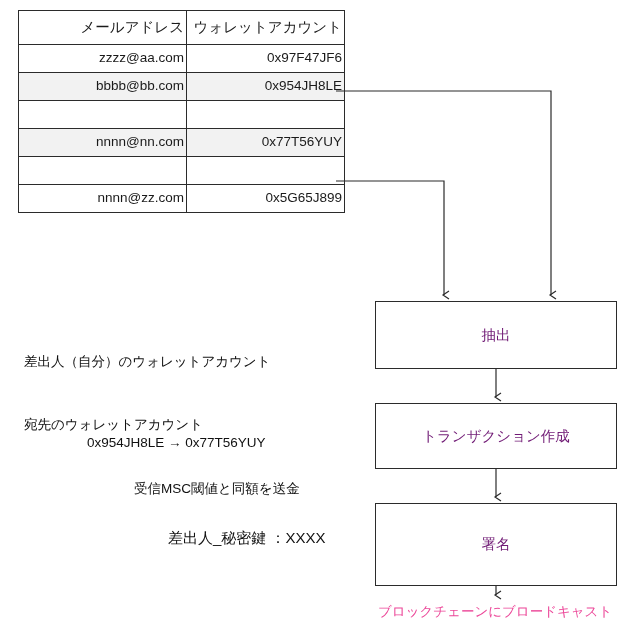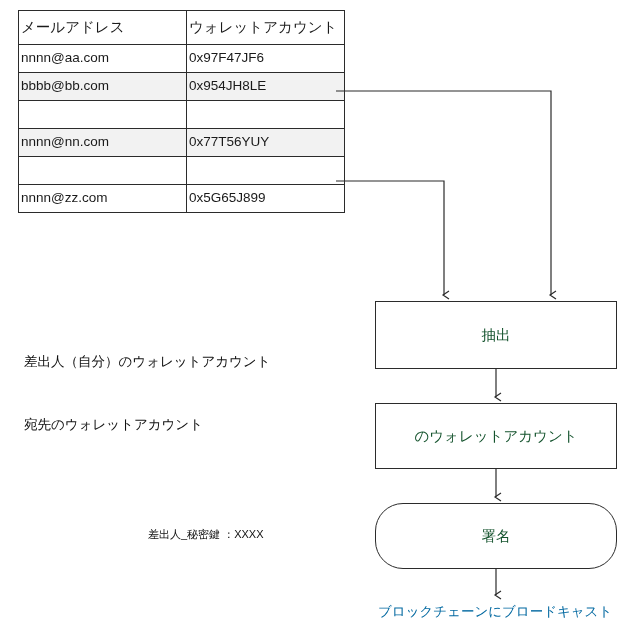--- a/index.html
+++ b/index.html
@@ -23,21 +23,21 @@
     top: 10px;
     width: 318px;
     border-collapse: collapse;
     table-layout: fixed;
     background: #ffffff;
   }
   .lookup-table td, .lookup-table th {
     border: 1px solid #2b2b2b;
     height: 27px;
     padding: 0 2px;
-    text-align: left;
+    text-align: right;
     vertical-align: middle;
     font-weight: normal;
     font-size: 13.5px;
     color: #1a1a1a;
     line-height: 1.1;
     white-space: nowrap;
     overflow: hidden;
   }
   .lookup-table .col-email { width: 163px; }
   .lookup-table .col-wallet { width: 153px; }
@@ -69,26 +69,26 @@
   .proc-box {
     position: absolute;
     left: 375px;
     width: 242px;
     border: 1.5px solid #2b2b2b;
     background: #ffffff;
     display: flex;
     align-items: center;
     justify-content: center;
     font-size: 14.5px;
-    color: #14532d;
+    color: #701a75;
     box-sizing: border-box;
   }
   #box-extract  { top: 301px; height: 68px; }
   #box-tx       { top: 403px; height: 66px; }
-  #box-sign     { top: 503px; height: 66px; border-radius: 28px; }
+  #box-sign     { top: 503px; height: 83px; }
 
   
   .annot {
     position: absolute;
     color: #111111;
     white-space: pre;
     line-height: 1.55;
   }
   #annot-accounts {
     left: 24px;
@@ -104,49 +104,49 @@
     top: 412px;
     font-size: 13.5px;
   }
   #annot-transfer .l2 {
     display: block;
     margin-left: 62px;
     margin-top: 4px;
   }
 
   #annot-key {
-    left: 148px;
+    left: 168px;
     top: 526px;
-    font-size: 11px;
+    font-size: 15px;
   }
 
   #broadcast-label {
     position: absolute;
     left: 378px;
     top: 603px;
     font-size: 13.5px;
-    color: #0369a1;
+    color: #ec4899;
     white-space: nowrap;
   }
 </style>
 </head>
 <body>
 
 <div id="page">
 
   <table class="lookup-table">
     <thead>
       <tr>
         <th class="col-email">メールアドレス</th>
         <th class="col-wallet">ウォレットアカウント</th>
       </tr>
     </thead>
     <tbody>
       <tr>
-        <td>nnnn@aa.com</td>
+        <td>zzzz@aa.com</td>
         <td>0x97F47JF6</td>
       </tr>
       <tr class="row-highlight">
         <td>bbbb@bb.com</td>
         <td>0x954JH8LE</td>
       </tr>
       <tr class="row-empty">
         <td></td>
         <td></td>
       </tr>
@@ -180,33 +180,37 @@
 
     <path d="M496,469 L496,497" fill="none" stroke="#2b2b2b" stroke-width="1.2" marker-end="url(#arrow)"></path>
 
     <path d="M496,569 L496,595" fill="none" stroke="#2b2b2b" stroke-width="1.2" marker-end="url(#arrow)"></path>
   </svg>
 
   <div class="proc-box" id="box-extract">
     <span>抽出</span>
   </div>
   <div class="proc-box" id="box-tx">
-    <span>のウォレットアカウント</span>
+    <span>トランザクション作成</span>
   </div>
   <div class="proc-box" id="box-sign">
     <span>署名</span>
   </div>
 
   <div class="annot" id="annot-accounts">
     <div class="line">
       <span class="lbl">差出人（自分）のウォレットアカウント</span>
     </div>
     <div class="line">
       <span class="lbl">宛先のウォレットアカウント</span>
     </div>
   </div>
 
+  <div class="annot" id="annot-transfer">
+    <span class="l1">0x954JH8LE → 0x77T56YUY</span>
+    <span class="l2">受信MSC閾値と同額を送金</span>
+  </div>
 
   <div class="annot" id="annot-key">差出人_秘密鍵 ：XXXX</div>
 
   <div id="broadcast-label">ブロックチェーンにブロードキャスト</div>
 
 </div>
 
 </body></html>

